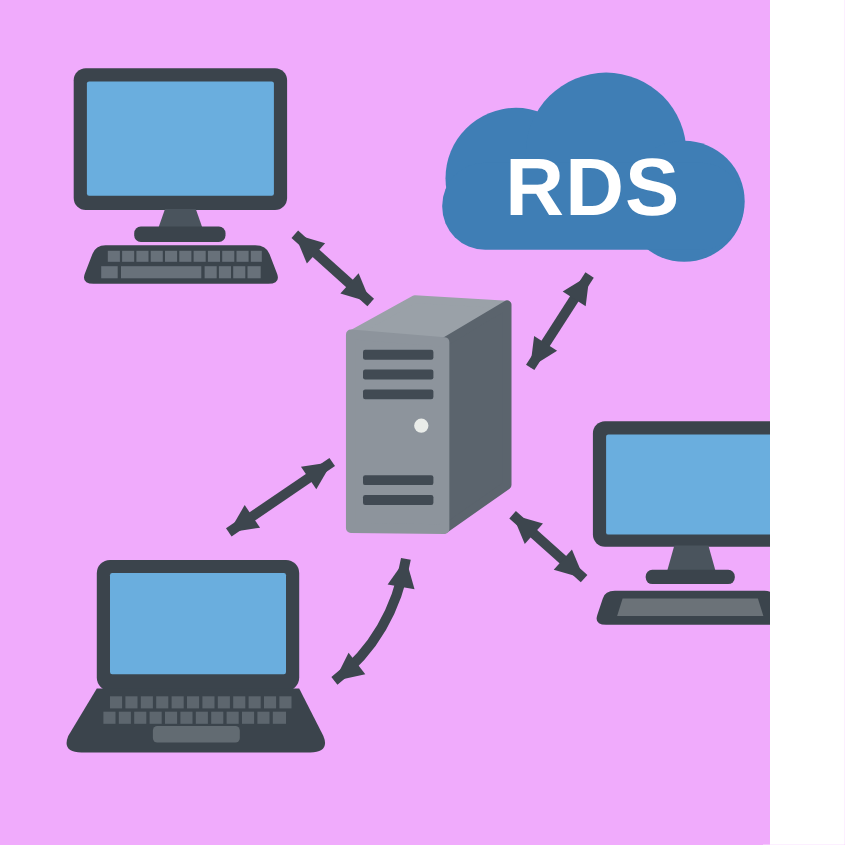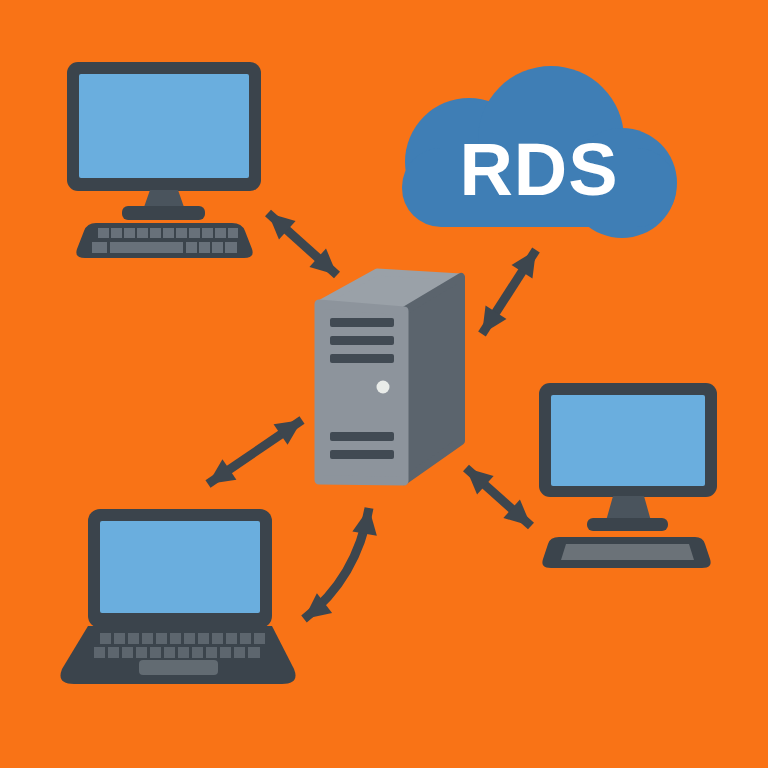--- a/index.html
+++ b/index.html
@@ -1,21 +1,21 @@
 <!DOCTYPE html>
 <html><head>
 <meta charset="utf-8">
 <style>
   html, body { margin: 0; padding: 0; }
   body { font-family: "Liberation Sans", sans-serif; }
   .canvas {
     position: relative;
-    width: 768px;
+    width: 700px;
     height: 768px;
-    background: #f97316;
+    background: #f0abfc;
     overflow: hidden;
   }
   svg { display: block; }
   .cloud-label {
     font-family: "Liberation Sans", sans-serif;
     font-weight: bold;
     font-size: 74px;
     letter-spacing: 1px;
     fill: #ffffff;
   }

